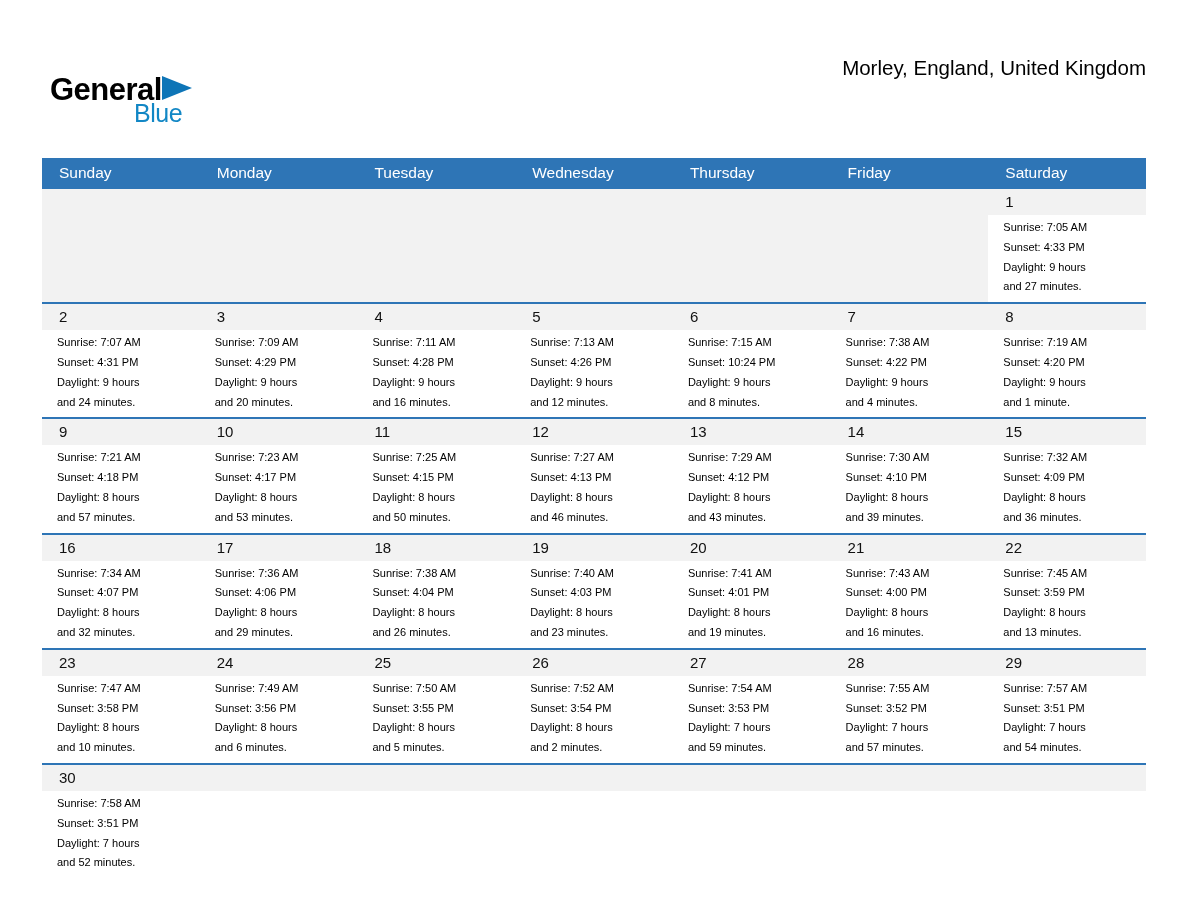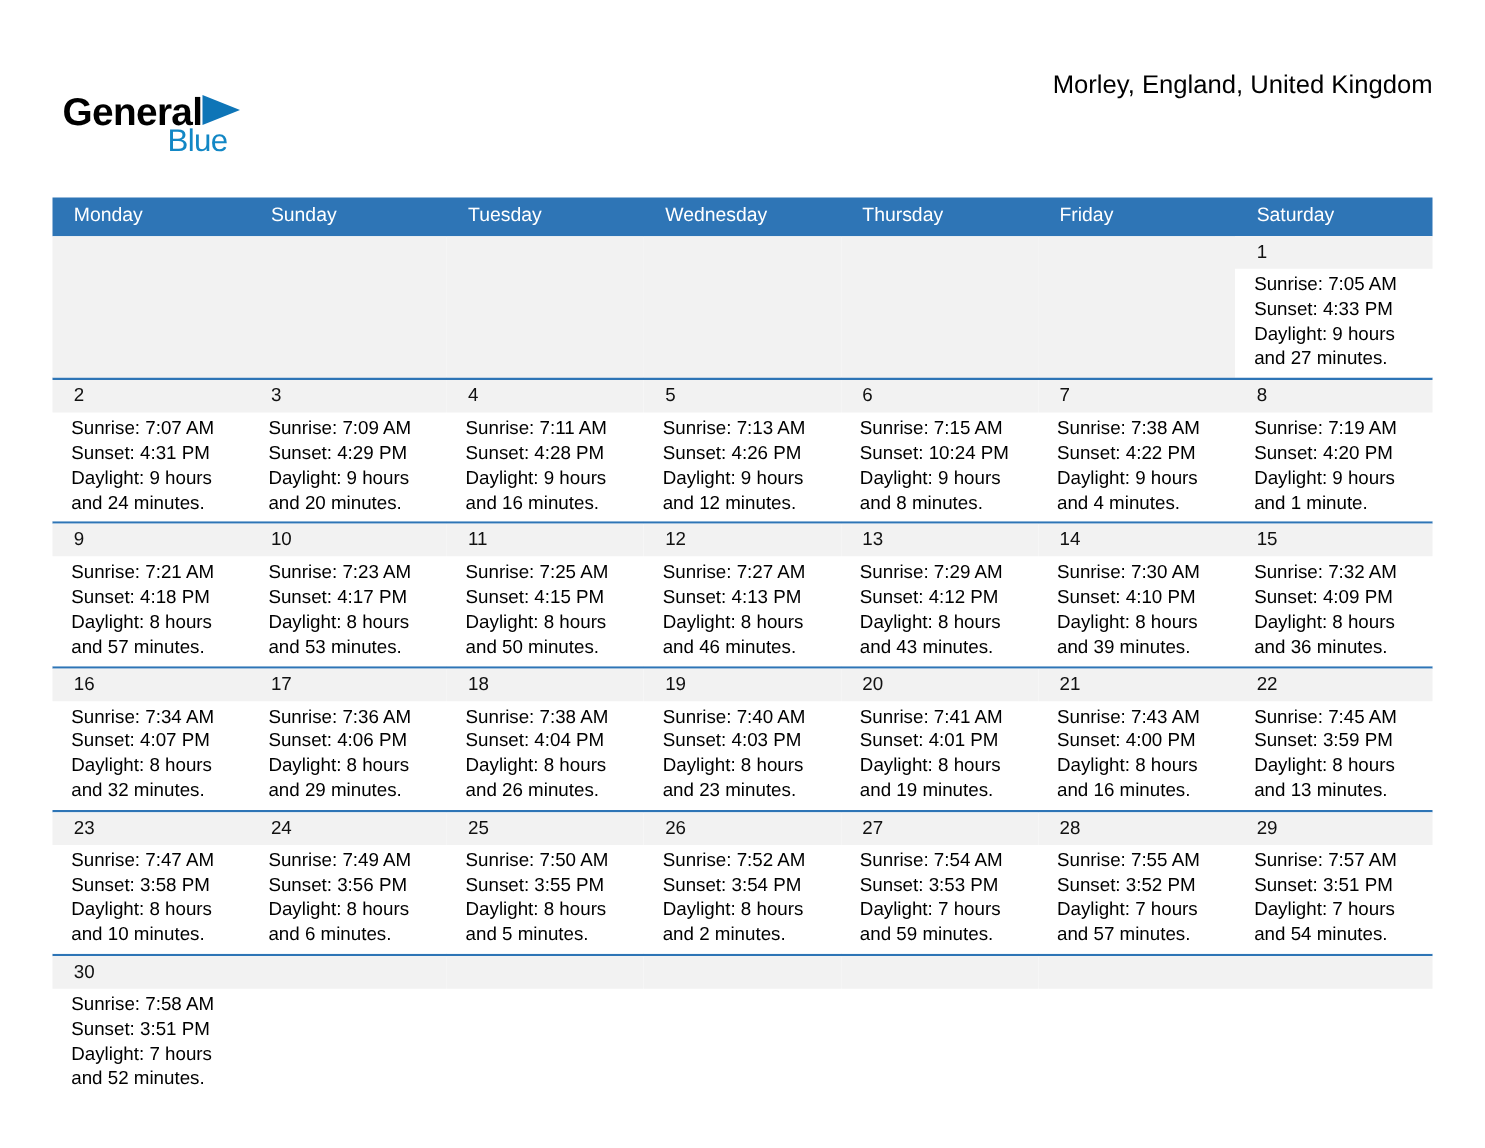--- a/index.html
+++ b/index.html
@@ -37,42 +37,42 @@
   .week { display:flex; border-top:2px solid var(--line-blue); }
   .week.first { border-top:none; min-height:105px; }
   .week { min-height:110px; }
 
   .day-cell { flex:1 1 0; display:flex; flex-direction:column; background:#fff; }
   .day-cell.empty.shaded { background:var(--strip-gray); }
 
   .date-strip { height:26px; background:var(--strip-gray); padding:4px 0 0 17px; font-size:15px; color:#111; flex:0 0 auto; }
   .day-cell.empty.shaded .date-strip { background:transparent; }
 
-  .day-content { padding:3px 6px 5px 15px; font-size:15px; line-height:19.8px; color:#000; }
+  .day-content { padding:3px 6px 5px 15px; font-size:11px; line-height:19.8px; color:#000; }
 </style>
 </head>
 <body>
 
 <div class="page">
 
   <div class="top-row">
     <div class="logo">
       <div class="logo-general">General</div>
       <div class="logo-triangle"></div>
       <div class="logo-blue">Blue</div>
     </div>
     <div class="titles">
       <div class="page-subtitle">Morley, England, United Kingdom</div>
     </div>
   </div>
 
   <div class="calendar">
     <div class="weekday-row" id="weekday-row">
+        <div class="weekday-cell">Sunday</div>
         <div class="weekday-cell">Monday</div>
-        <div class="weekday-cell">Sunday</div>
         <div class="weekday-cell">Tuesday</div>
         <div class="weekday-cell">Wednesday</div>
         <div class="weekday-cell">Thursday</div>
         <div class="weekday-cell">Friday</div>
         <div class="weekday-cell">Saturday</div>
       </div>
     <div id="weeks">
         <div class="week first">
           <div class="day-cell empty shaded">
             <div class="date-strip"></div>

